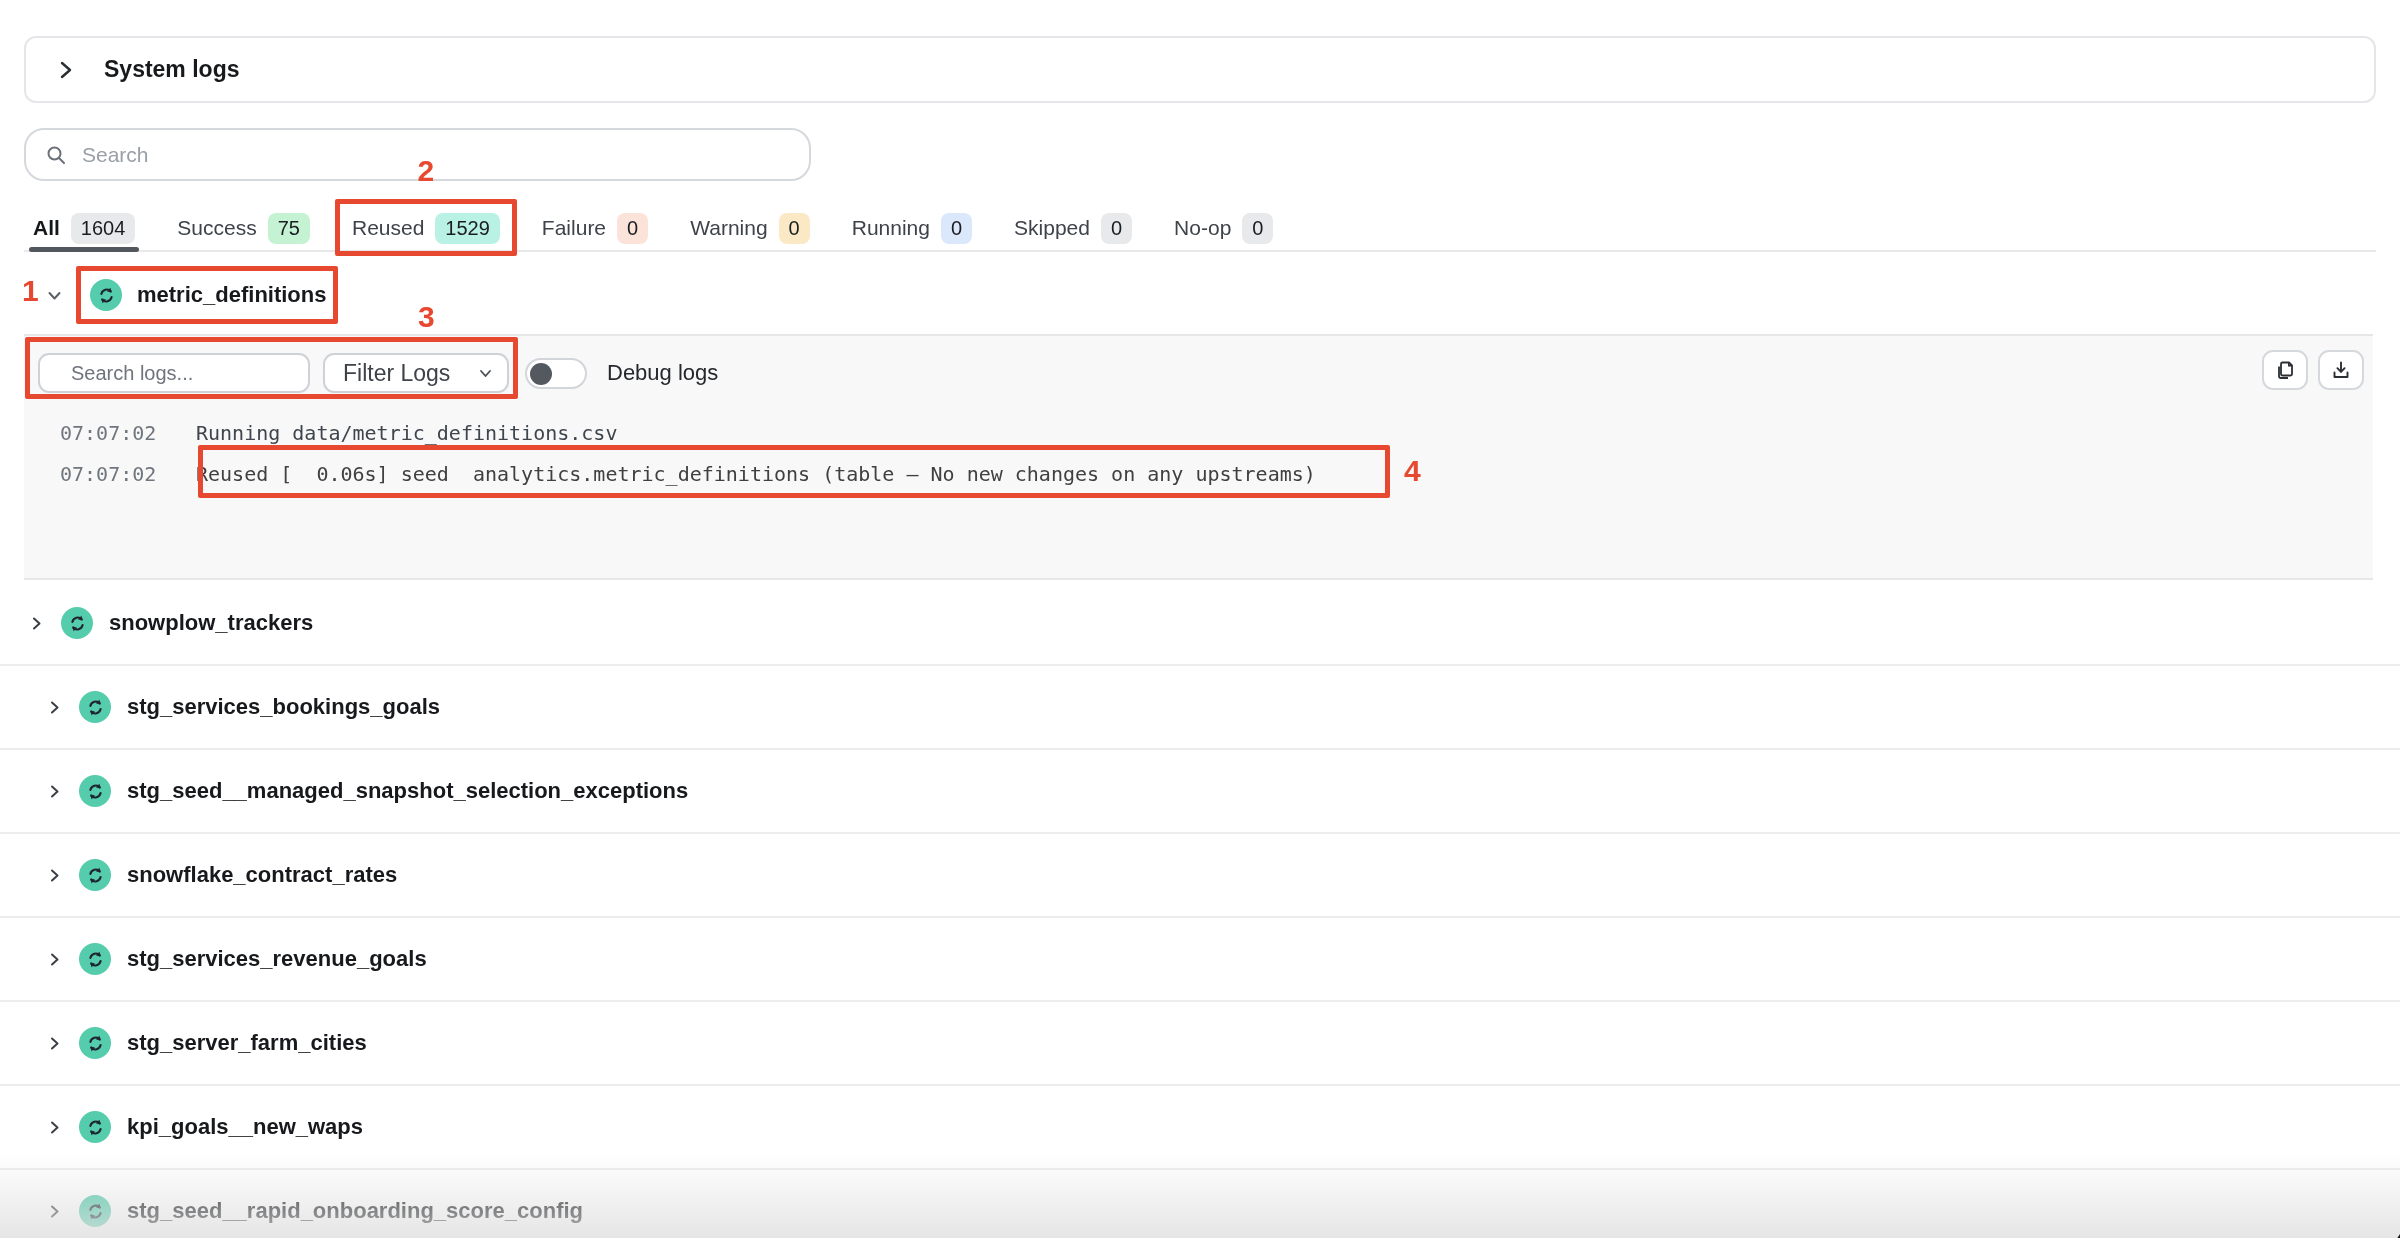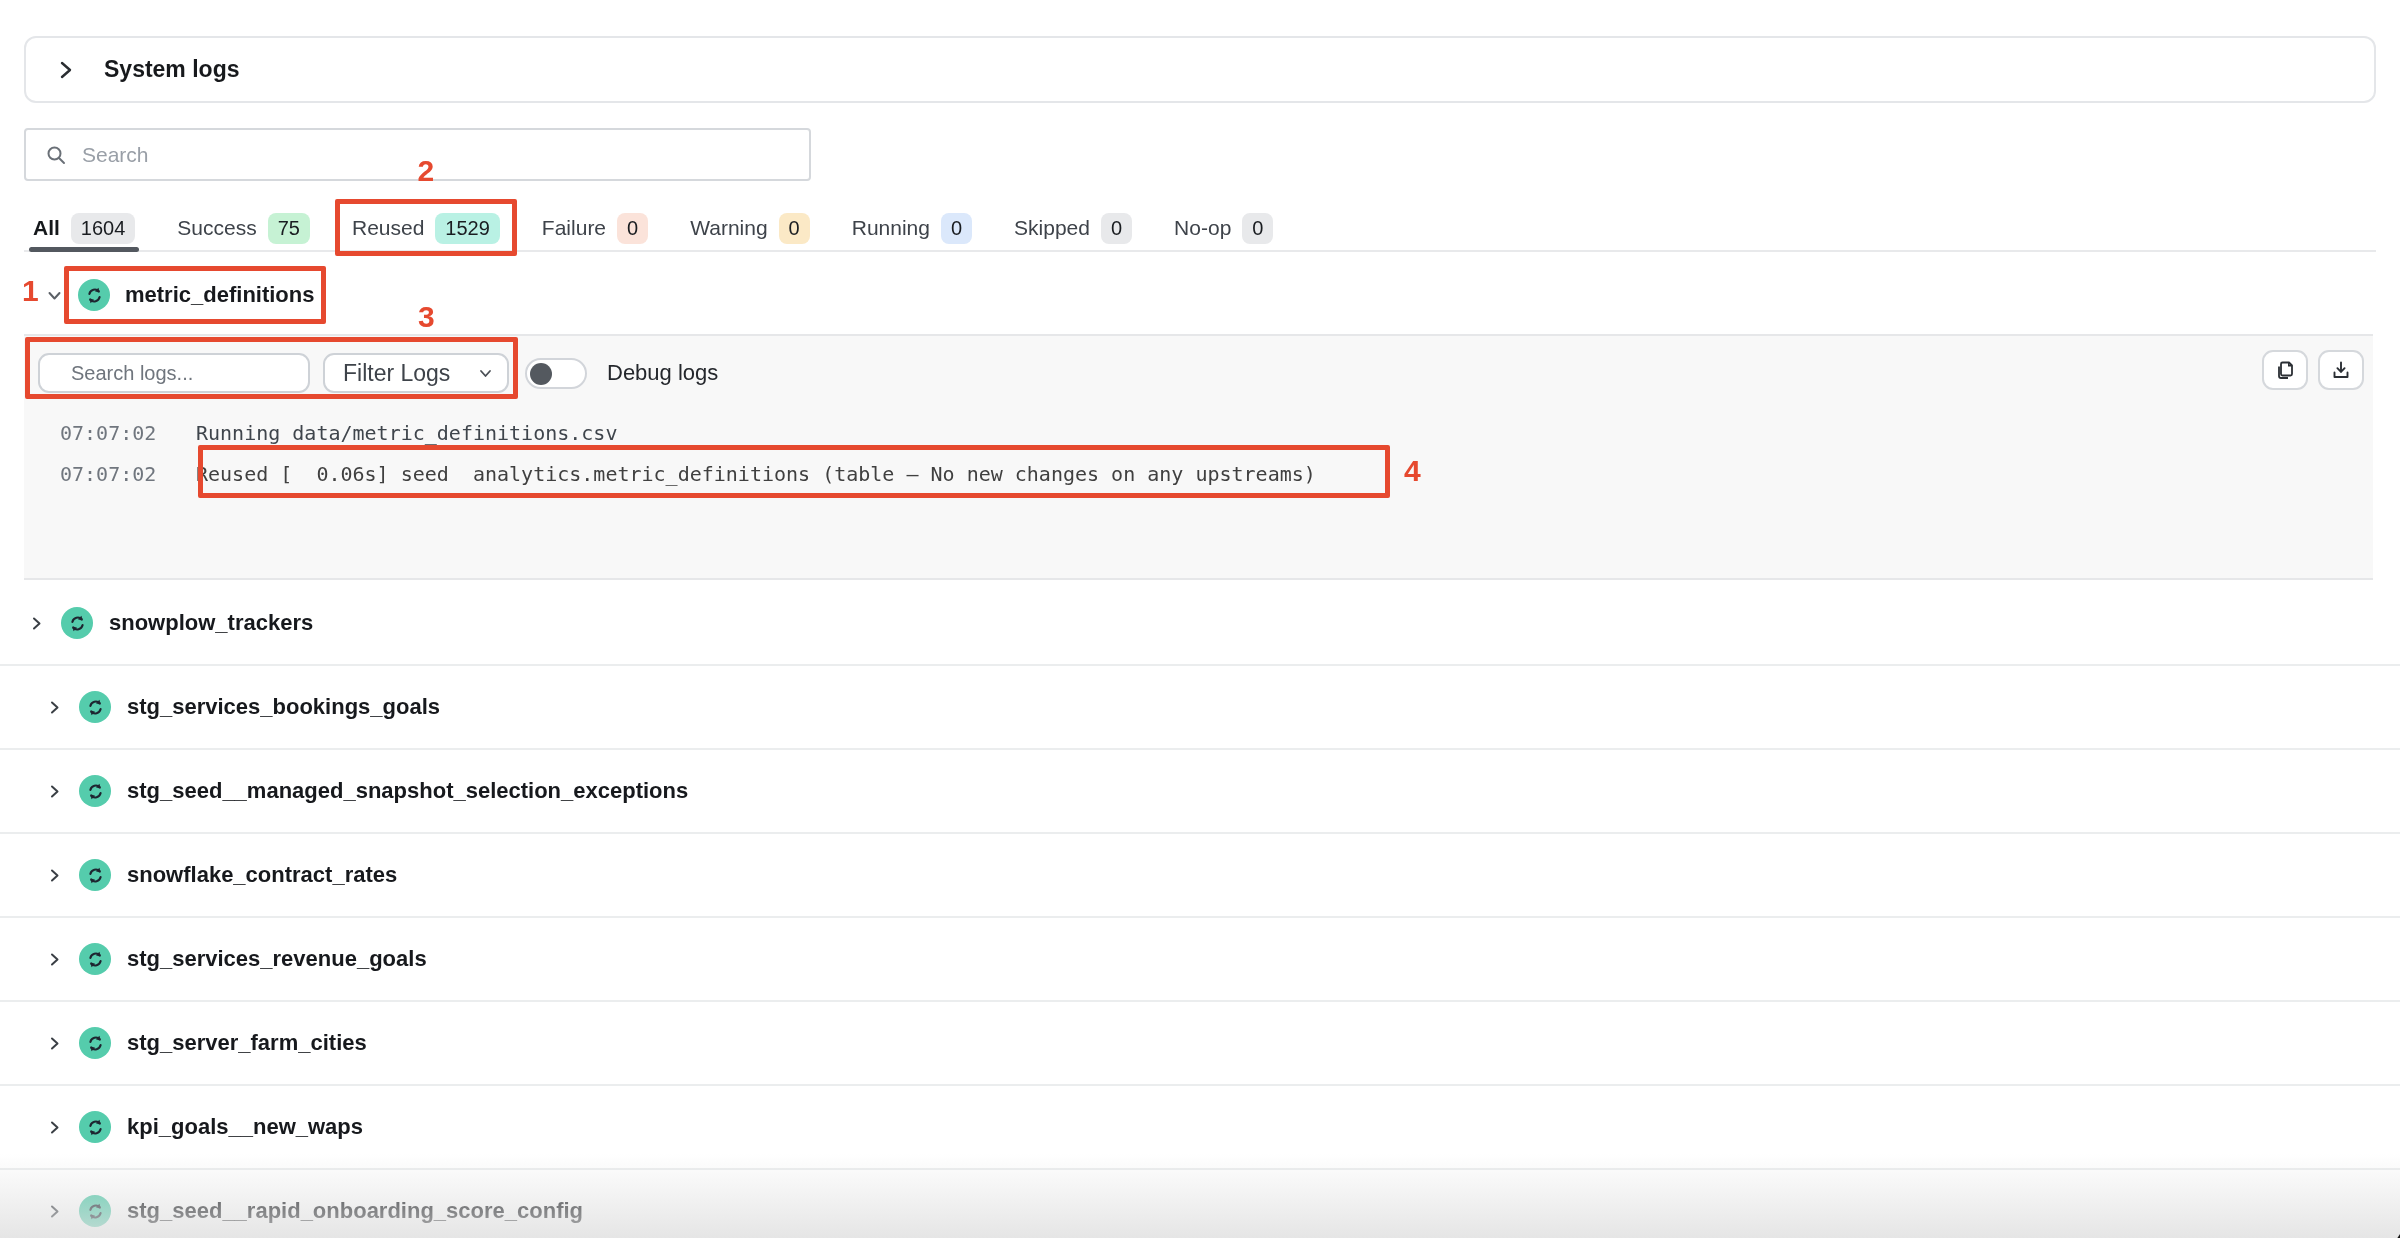--- a/index.html
+++ b/index.html
@@ -8,42 +8,42 @@
   .page { position:relative; width:2400px; height:1238px; background:#fff;margin-top:16px; }
 
   
   .header-card { position:absolute; left:24px; top:20px; width:2352px; height:67px;
     border:2px solid #e4e6e9; border-radius:12px; display:flex; align-items:center;
     padding-left:30px; gap:28px; background:#fff; }
   .header-title { font-size:23px; font-weight:600; color:#17191c; }
 
   
   .search-bar { position:absolute; left:24px; top:112px; width:787px; height:53px;
-    border:2px solid #d5d8dc; border-radius:4px; display:flex; align-items:center;
+    border:2px solid #d5d8dc; border-radius:20px; display:flex; align-items:center;
     padding-left:18px; gap:14px; background:#fff; }
   .search-input { border:none; outline:none; flex:1; font-size:21px; color:#333;
     background:transparent; font-family:inherit; }
   .search-input::placeholder { color:#999fa7; }
 
   
   .tabs-row { position:absolute; left:24px; top:190px; width:2352px; height:46px;
     border-bottom:2px solid #e8e9eb; display:flex; align-items:center; gap:42px;
     padding-left:9px; }
   .tab { position:relative; height:100%; display:flex; align-items:center; gap:11px;
     cursor:pointer; }
   .tab-label { font-size:21px; font-weight:500; color:#3e434a; }
   .tab.active .tab-label { color:#15181b; font-weight:600; }
   .badge { display:inline-block; font-size:20px; font-weight:500; color:#1a1d21;
     padding:2px 10px; border-radius:8px; line-height:27px; }
   .tab.active::after { content:""; position:absolute; left:-4px; right:-4px; bottom:-2px;
     height:5px; background:#53585f; border-radius:3px; }
 
   
   .model-row-expanded { position:absolute; left:0; top:240px; width:2400px; height:78px;
-    display:flex; align-items:center; padding-left:46px; gap:1px; background:#fff; }
+    display:flex; align-items:center; padding-left:46px; gap:13px; background:#fff; }
   .model-icon { width:32px; height:32px; border-radius:50%; display:flex;
     align-items:center; justify-content:center; flex:none; }
   .model-label { font-size:22px; font-weight:700; color:#17191d; }
   .model-wrap { position:relative; display:flex; align-items:center; gap:15px;
     margin-left:14px; }
 
   
   .log-panel { position:absolute; left:24px; top:318px; width:2349px; height:246px;
     background:#f8f8f8; border:2px solid #e6e7e9; border-left:none; border-right:none; }
   .li-input { position:absolute; height:40px; background:#fff; border:2px solid #ced2d7;

